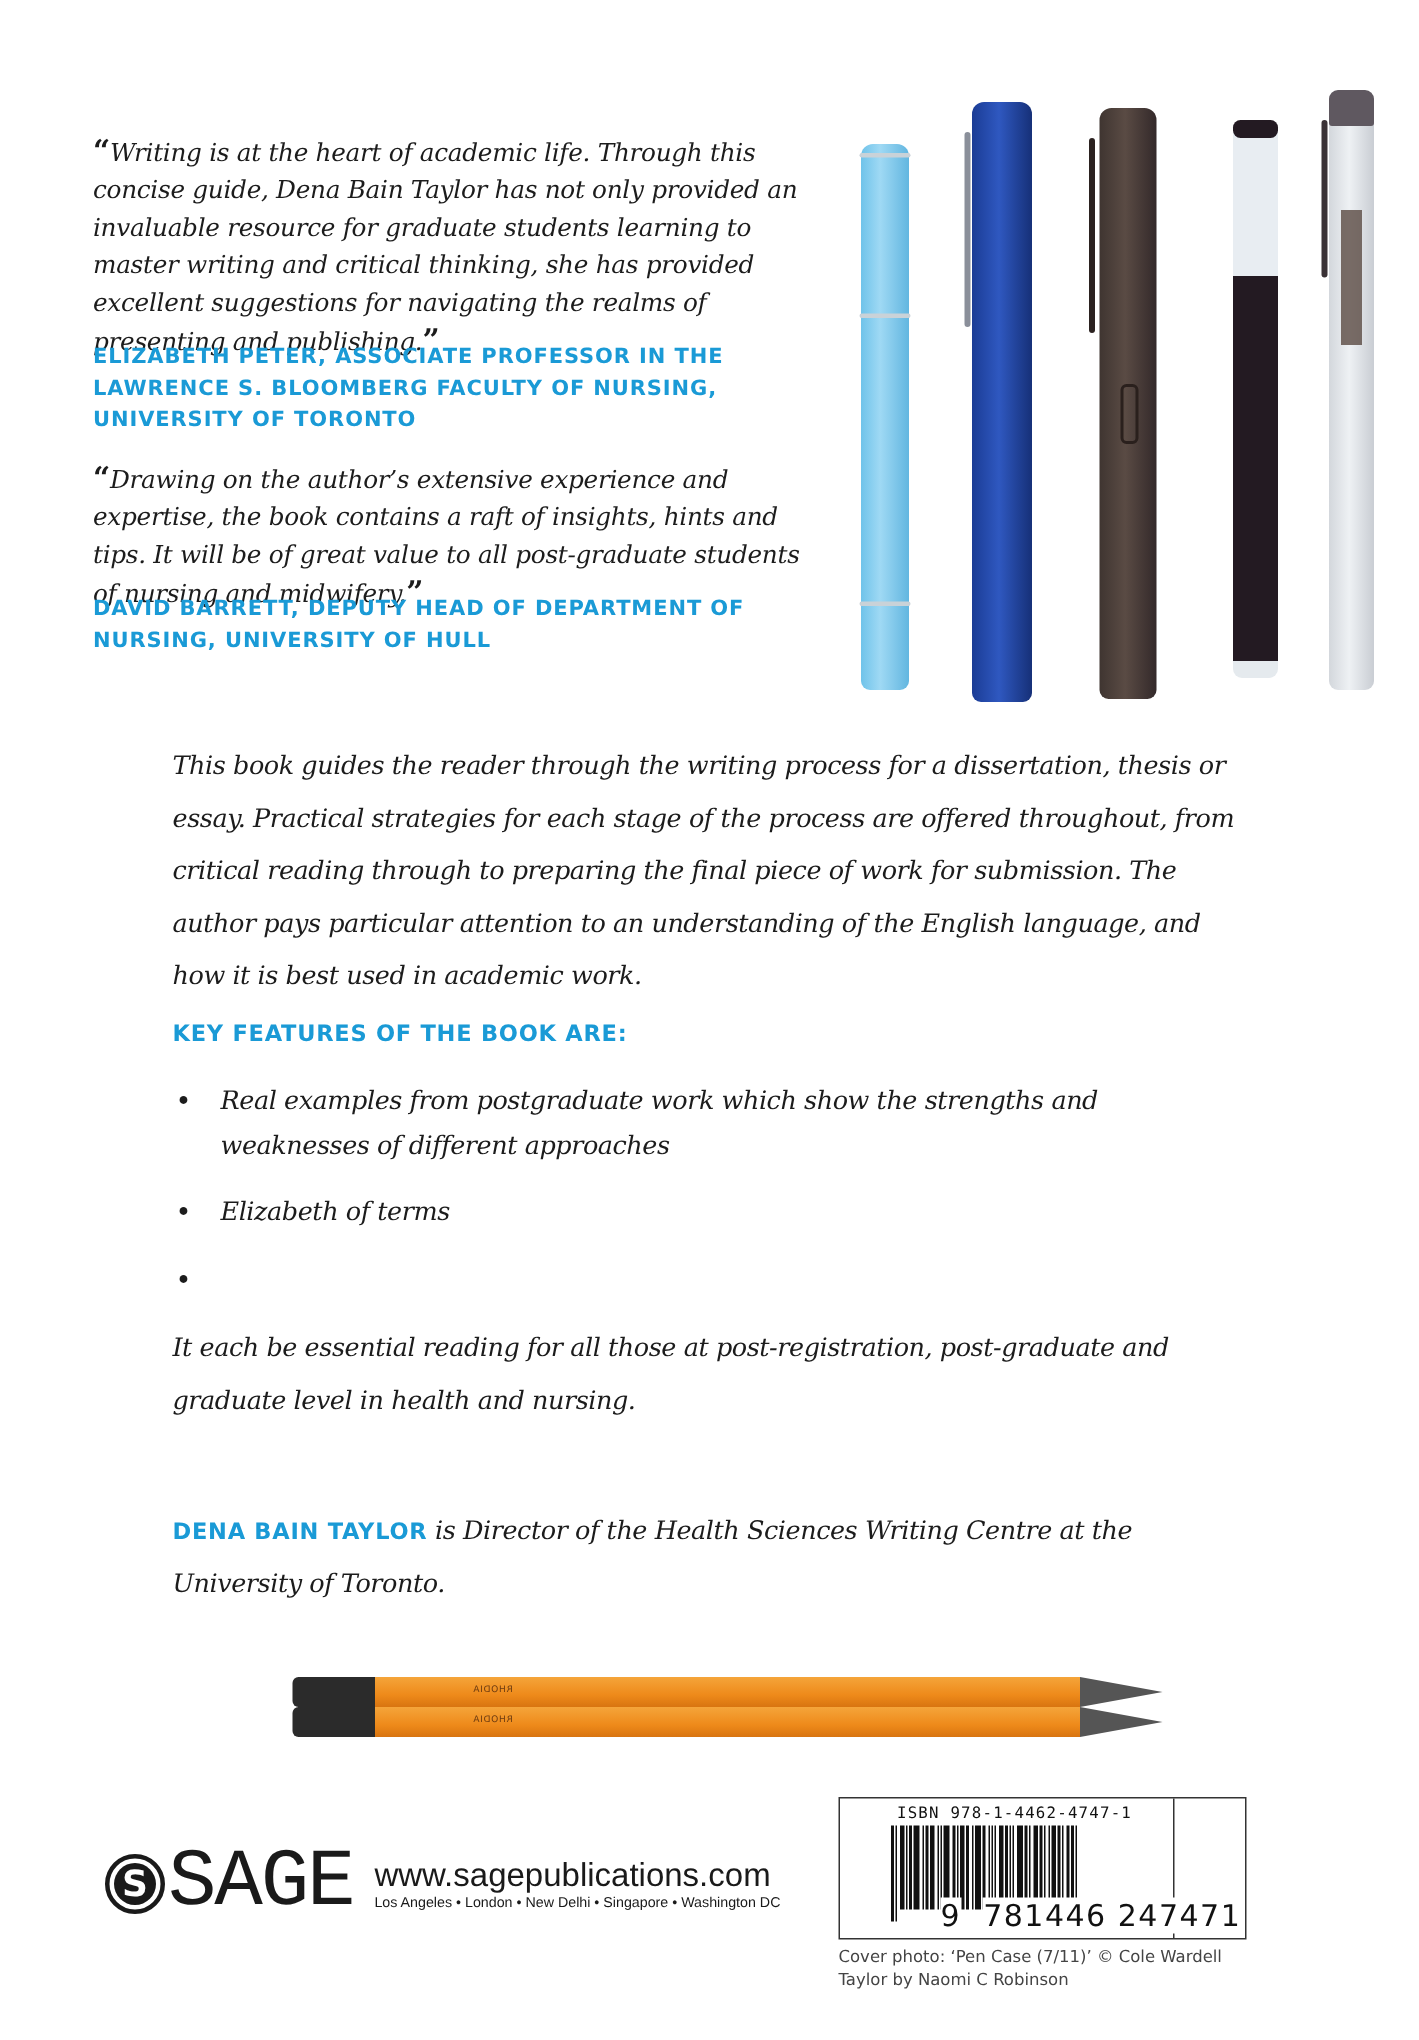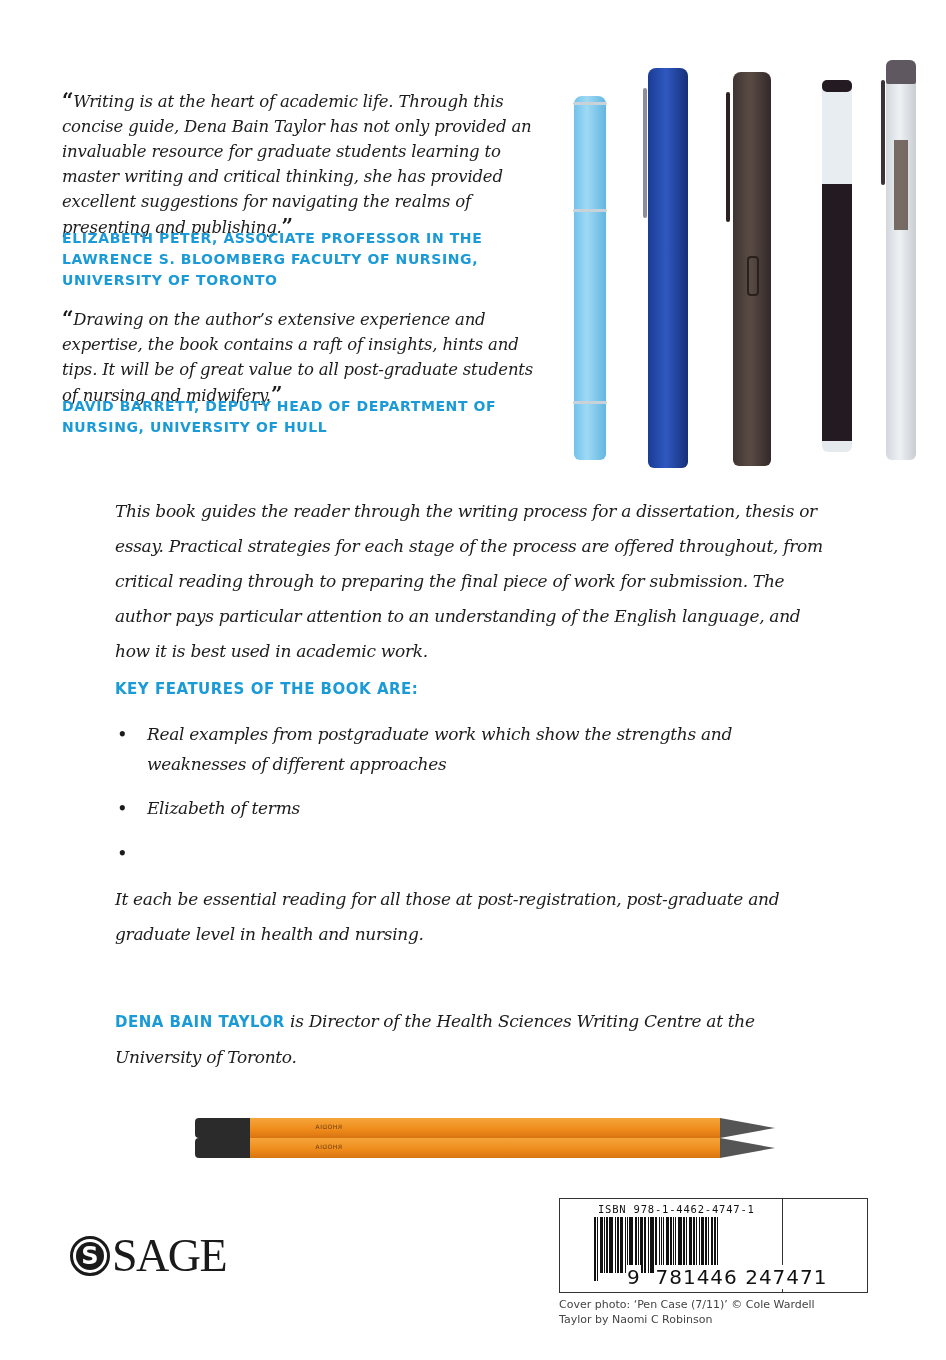--- a/index.html
+++ b/index.html
@@ -25,26 +25,26 @@
     .pencils { position: absolute; left: 195px; top: 1112px; width: 590px; height: 60px; }
     .pencil { position: absolute; left: 0; height: 20px; width: 590px; }
     .pencil .eraser { position: absolute; left: 0; top: 0; width: 55px; height: 20px; background: #2b2b2b; border-radius: 4px 0 0 4px; }
     .pencil .body { position: absolute; left: 55px; top: 0; width: 470px; height: 20px; background: linear-gradient(#f5a53a, #ee8a1a 60%, #d87410); }
     .pencil .tip { position: absolute; left: 525px; top: 0; width: 0; height: 0; border-top: 10px solid transparent; border-bottom: 10px solid transparent; border-left: 55px solid #555; }
     .pencil .brand { position: absolute; left: 120px; top: 5px; font-family: "DejaVu Sans", sans-serif; font-size: 6px; color: #6b3a10; letter-spacing: 0.5px; transform: scaleX(-1); }
 
     .sage { position: absolute; left: 70px; top: 1232px; height: 48px; display: flex; align-items: center; }
     .sage-logo-circle { width: 40px; height: 40px; border-radius: 50%; border: 3px solid #1a1a1a; display: flex; align-items: center; justify-content: center; box-sizing: border-box; }
     .sage-logo-circle span { font-family: "DejaVu Sans", sans-serif; font-weight: bold; font-size: 24px; color: #1a1a1a; background: #1a1a1a; color: #fff; border-radius: 50%; width: 28px; height: 28px; display: flex; align-items: center; justify-content: center; }
-    .sage-word { font-family: Liberation Serif, serif; font-size: 46px; letter-spacing: -1.5px; color: #1a1a1a; margin-left: 2px; line-height: 46px; }
+    .sage-word { font-family: Liberation Mono, monospace; font-size: 54px; letter-spacing: -1.5px; color: #1a1a1a; margin-left: 2px; line-height: 46px; }
     .sage-info { margin-left: 14px; display: flex; flex-direction: column; }
     .sage-url { font-family: "Liberation Sans", sans-serif; font-size: 22px; color: #1a1a1a; line-height: 22px; }
     .sage-cities { font-family: "Liberation Sans", sans-serif; font-size: 9.5px; color: #1a1a1a; margin-top: 2px; }
 
-    .barcode-box { position: absolute; left: 559px; top: 1198px; width: 309px; height: 95px; border: 1.5px solid #333; box-sizing: border-box; display: flex; }
+    .barcode-box { position: absolute; left: 559px; top: 1198px; width: 272px; height: 95px; border: 1.5px solid #333; box-sizing: border-box; display: flex; }
     .barcode-left { width: 222px; border-right: 1.5px solid #333; position: relative; }
     .isbn { position: absolute; left: 38px; top: 4px; font-family: "DejaVu Sans Mono", monospace; font-size: 10.5px; letter-spacing: 0.8px; color: #111; }
     .bars { position: absolute; left: 34px; top: 18px; height: 62px; width: 158px; display: flex; align-items: flex-start; }
     .bars i { display: block; height: 56px; background: #111; margin-right: 1.3px; }
     .bars i.long { height: 64px; }
     .barnum { position: absolute; left: 20px; bottom: 3px; font-family: "DejaVu Sans", sans-serif; font-size: 20px; color: #111; letter-spacing: 1px; background: transparent; margin-left: 47px; }
     .barnum span { background: #fff; }
     .credits { position: absolute; left: 559px; top: 1298px; font-family: "DejaVu Sans", sans-serif; font-size: 11px; line-height: 14.5px; color: #444; }
   </style>
 </head>
@@ -111,20 +111,24 @@
       <div class="tip"></div>
     <div class="brand">RHODIA</div>
   </div>
 </div>
 
 <div class="sage">
   <div class="sage-logo-circle">
       <span>S</span>
     </div>
   <div class="sage-word">SAGE</div>
+  <div class="sage-info">
+    <div class="sage-url">www.sagepublications.com</div>
+    <div class="sage-cities">Los Angeles • London • New Delhi • Singapore • Washington DC</div>
+  </div>
 </div>
 
 <div class="barcode-box">
   <div class="barcode-left">
     <div class="isbn">ISBN 978-1-4462-4747-1</div>
     <div class="bars">
       <i class="long" style="width:2px"></i>
         <i class="long" style="width:1px"></i>
       <i style="width:3px"></i>
         <i style="width:1px"></i>

